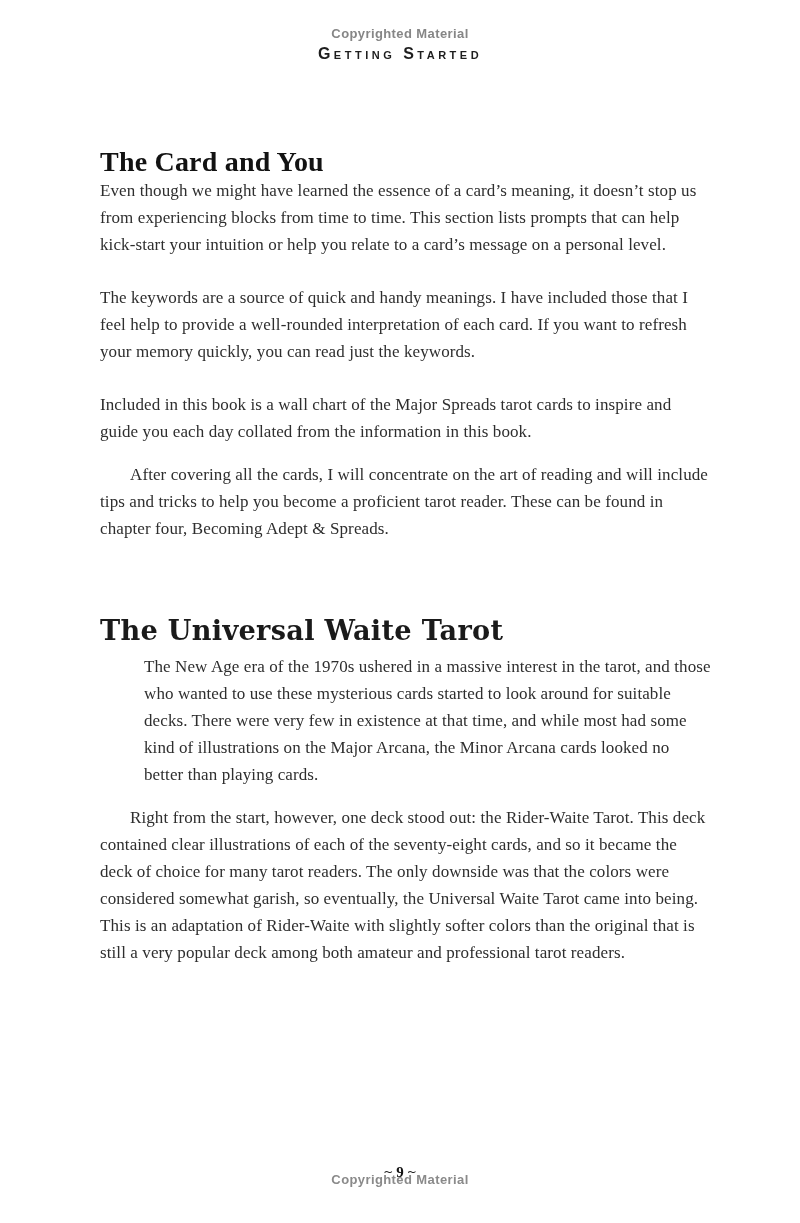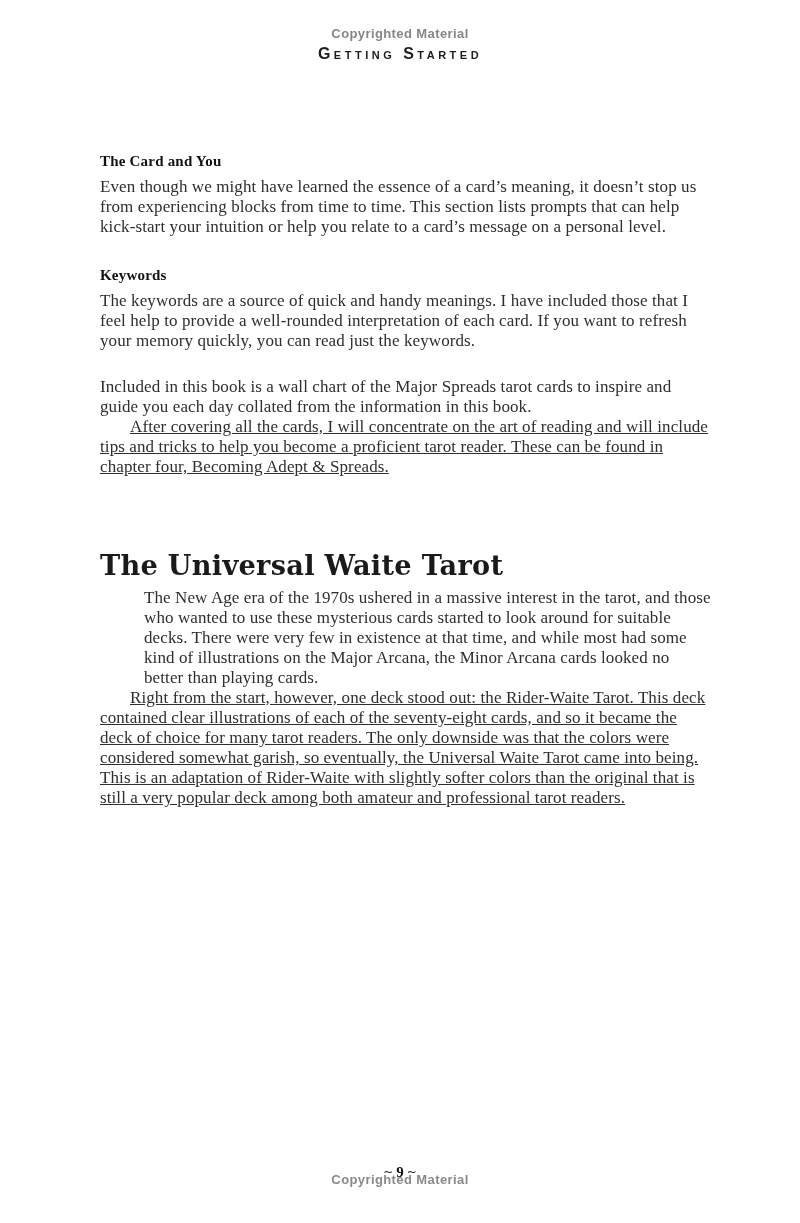--- a/index.html
+++ b/index.html
@@ -40,33 +40,33 @@
   
   .content {
     margin: 86px 87px 0 100px; 
   }
   .section { margin-top: 26px; }
   .section:first-child { margin-top: 0; }
   .section-heading {
     margin: 0;
     font-family: "Liberation Serif", serif;
     font-weight: 700;
-    font-size: 15px;
+    font-size: 28px;
     line-height: 25px;
     color: #121212;
     letter-spacing: 0.2px;
   }
   .body-par {
     margin: 3px 0 0 0;
     font-size: 17px;
-    line-height: 20px;
+    line-height: 27px;
     color: #2e2e2e;
     letter-spacing: 0.1px;
   }
-  .body-par + .body-par { margin-top: 0; text-decoration: underline; }
+  .body-par + .body-par { margin-top: 16px; }
   .indent { text-indent: 30px; }
   
   .big-section { margin-top: 72px; }
   .big-heading {
     margin: 0;
     font-family: "DejaVu Serif", serif;
     font-weight: 700;
     font-size: 28px;
     line-height: 33px;
     color: #1a1a1a;
@@ -129,21 +129,20 @@
   </div>
 
   <div class="content">
 
     <div class="section">
       <h2 class="section-heading">The Card and You</h2>
       <p class="body-par">Even though we might have learned the essence of a card’s meaning, it doesn’t stop us from experiencing blocks from time to time. This section lists prompts that can help kick-start your intuition or help you relate to a card’s message on a personal level.</p>
     </div>
 
     <div class="section">
-      <h2 class="section-heading">Keywords</h2>
       <p class="body-par">The keywords are a source of quick and handy meanings. I have included those that I feel help to provide a well-rounded interpretation of each card. If you want to refresh your memory quickly, you can read just the keywords.</p>
     </div>
 
     <div class="section">
       <p class="body-par">Included in this book is a wall chart of the Major Spreads tarot cards to inspire and guide you each day collated from the information in this book.</p>
       <p class="body-par indent">After covering all the cards, I will concentrate on the art of reading and will include tips and tricks to help you become a proficient tarot reader. These can be found in chapter four, Becoming Adept &amp; Spreads.</p>
     </div>
 
     <div class="big-section">
       <h1 class="big-heading">The Universal Waite Tarot</h1>

